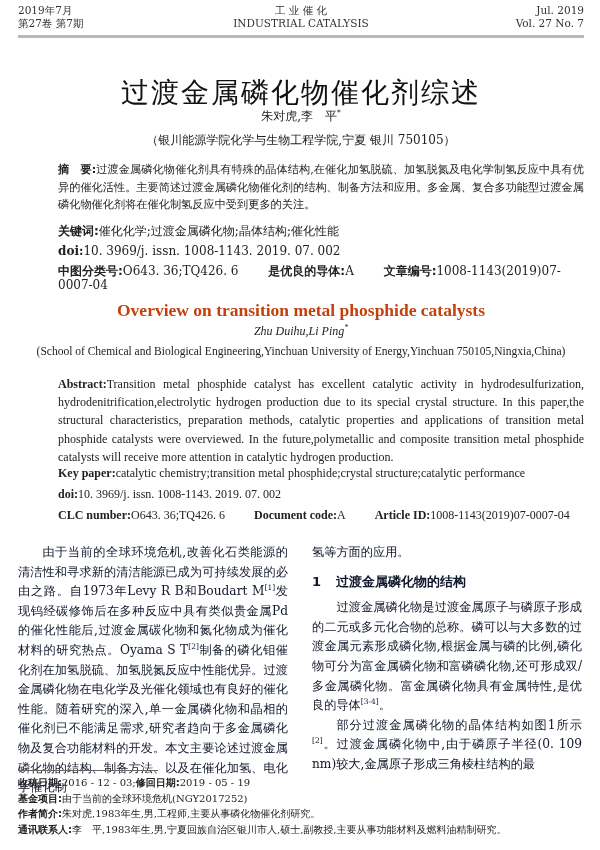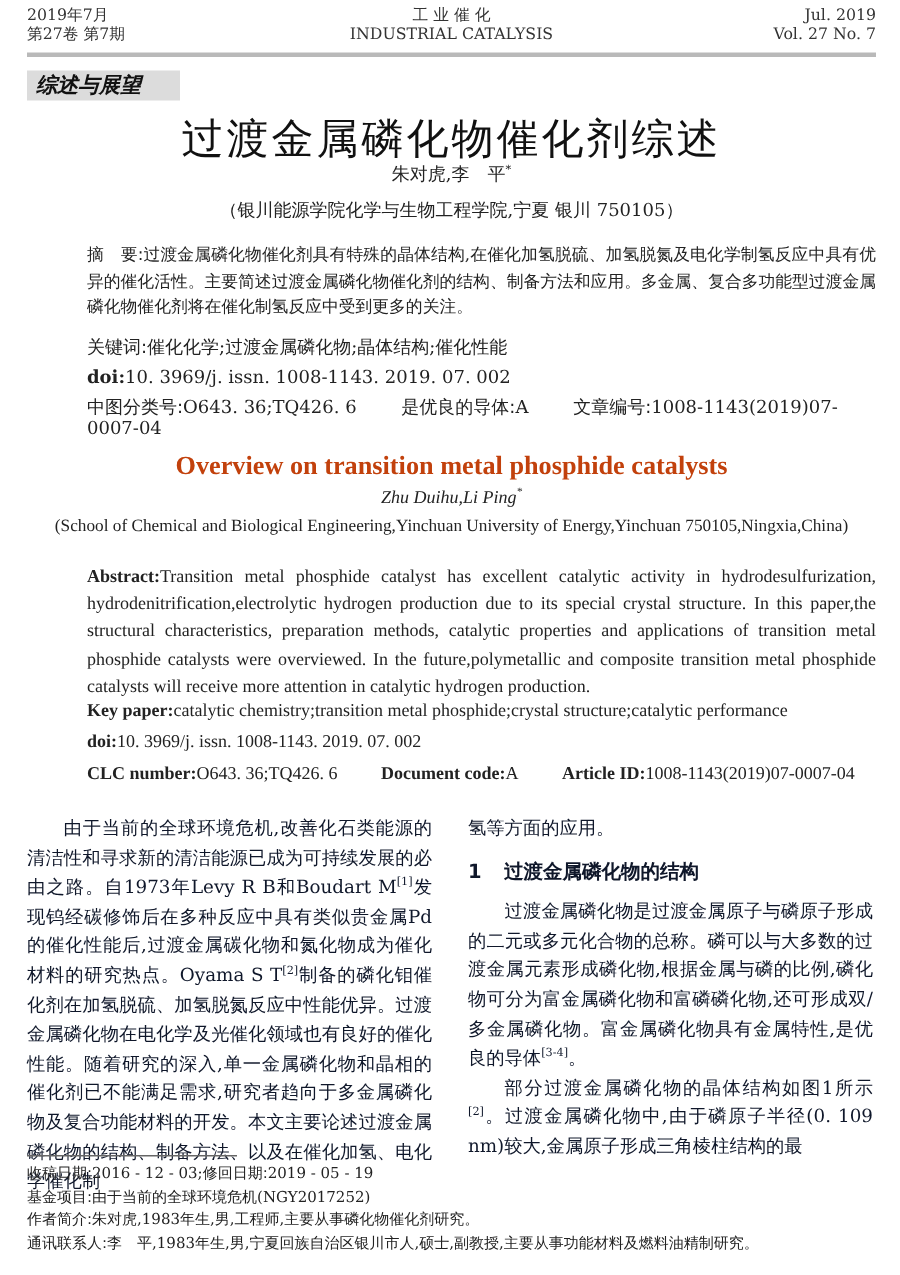--- a/index.html
+++ b/index.html
@@ -27,21 +27,21 @@
     position: absolute; left: 0; right: 0; top: 74px; text-align: center;
     font-family: "DejaVu Sans", sans-serif; font-size: 28px; letter-spacing: 2px; color: #111;
   }
   .cn-authors { position: absolute; left: 0; right: 0; top: 108px; text-align: center; font-size: 12px; }
   .cn-affil { position: absolute; left: 0; right: 0; top: 132px; text-align: center; font-size: 12px; }
 
   .cn-abstract {
     position: absolute; left: 40px; width: 526px; top: 161px;
     font-size: 11.2px; line-height: 17.5px; text-align: justify;
   }
-  .label-b { font-family: "DejaVu Sans", sans-serif; font-weight: normal; margin-top: 16px; }
+  .label-b { font-family: "DejaVu Sans", sans-serif; font-weight: bold; margin-top: 16px; }
   .meta-line { position: absolute; left: 40px; width: 526px; font-size: 12px; line-height: 14px; }
   .meta-line .gap { display: inline-block; width: 26px; }
 
   .en-title {
     position: absolute; left: 0; right: 0; top: 300px; text-align: center;
     font-family: "Liberation Serif", serif; font-weight: bold; font-size: 17.5px; color: #c2410c;
   }
   .en-authors { position: absolute; left: 0; right: 0; top: 324px; text-align: center; font-family: "Liberation Serif", serif; font-style: italic; font-size: 12px; }
   .en-affil { position: absolute; left: -6px; right: -6px; top: 345px; text-align: center; font-family: "Liberation Serif", serif; font-size: 11.5px; }
 
@@ -81,21 +81,20 @@
       <div>工 业 催 化</div>
       <div>INDUSTRIAL CATALYSIS</div>
     </div>
     <div class="rh-right">
       <div>Jul.  2019</div>
       <div>Vol. 27   No. 7</div>
     </div>
     <div class="rh-rule"></div>
   </div>
 
-  <div class="section-tag">综述与展望</div>
 
   <div class="cn-title">过渡金属磷化物催化剂综述</div>
   <div class="cn-authors"><span>朱对虎,李　平</span><sup>*</sup></div>
   <div class="cn-affil">（银川能源学院化学与生物工程学院,宁夏 银川 750105）</div>
 
   <div class="cn-abstract"><span class="label-b">摘　要:</span><span>过渡金属磷化物催化剂具有特殊的晶体结构,在催化加氢脱硫、加氢脱氮及电化学制氢反应中具有优异的催化活性。主要简述过渡金属磷化物催化剂的结构、制备方法和应用。多金属、复合多功能型过渡金属磷化物催化剂将在催化制氢反应中受到更多的关注。</span></div>
 
   <div class="meta-line" style="top:224px"><span class="label-b">关键词:</span><span>催化化学;过渡金属磷化物;晶体结构;催化性能</span></div>
   <div class="meta-line" style="top:244px"><b>doi:</b><span>10. 3969/j. issn. 1008-1143. 2019. 07. 002</span></div>
   <div class="meta-line" style="top:264px">

